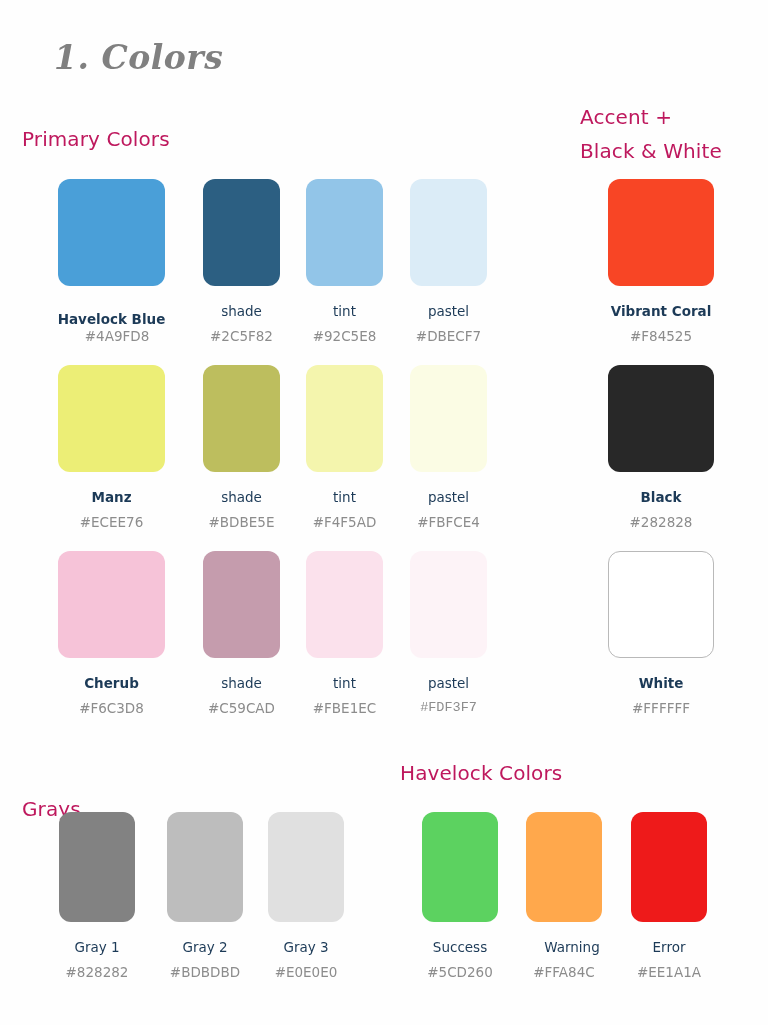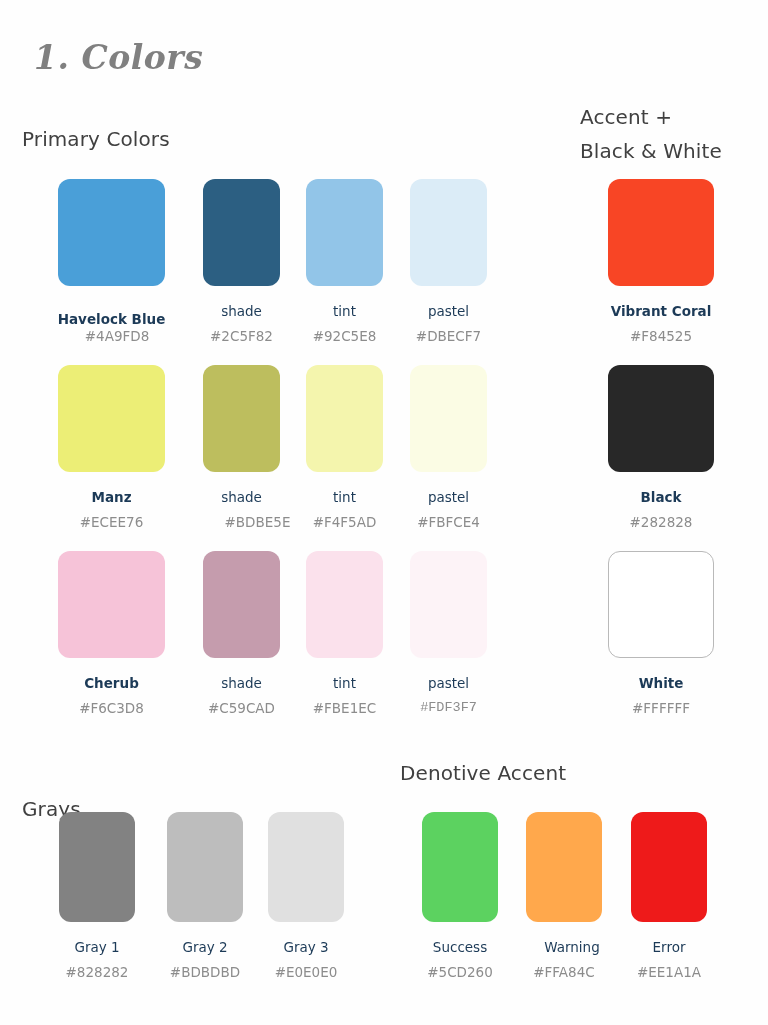--- a/index.html
+++ b/index.html
@@ -7,34 +7,34 @@
     width:768px;height:1025px;
     background:#FEFEFE;
     font-family:"DejaVu Sans", sans-serif;
     position:relative;
     overflow:hidden;
     -webkit-font-smoothing:antialiased;
   }
   .page{position:relative;width:768px;height:1025px;}
 
   .title{
-    position:absolute;left:34px;top:38px;
+    position:absolute;left:54px;top:38px;
     font-family:"DejaVu Serif", serif;
     font-weight:bold;font-style:italic;
     font-size:33px;letter-spacing:.5px;
     color:#808080;
     text-align:right;
   }
 
   .section-heading{
     position:absolute;
     font-family:"DejaVu Sans", sans-serif;
     font-weight:normal;
     font-size:20px;
-    color:#404040;
+    color:#be185d;
     letter-spacing:.1px;
     white-space:nowrap;
   }
   .heading-primary{left:22px;top:127px;text-align:center;}
   .heading-accent{left:580px;top:100px;line-height:34px;}
   .heading-grays{left:22px;top:761px;margin-top:36px;}
   .heading-denotive{left:400px;top:761px;}
 
   .swatch{
     position:absolute;
@@ -70,41 +70,41 @@
 
   <div class="section-heading heading-primary">Primary Colors</div>
 
   <div class="section-heading heading-accent">
     <div>Accent +</div>
     <div>Black &amp; White</div>
   </div>
 
   <div class="section-heading heading-grays">Grays</div>
 
-  <div class="section-heading heading-denotive">Denotive Accent</div>
+  <div class="section-heading heading-denotive">Havelock Colors</div>
 
   <div id="swatch-layer">
       <div class="swatch" style="left: 58px; top: 179px; width: 107px; height: 107px; background: rgb(74, 159, 216);"></div>
       <div class="lbl bold" style="left: 1.5px; top: 303px; width: 220px; margin-top: 8px;">Havelock Blue</div>
       <div class="hex" style="left: 7px; top: 328px; width: 220px;">#4A9FD8</div>
       <div class="swatch" style="left: 203px; top: 179px; width: 77px; height: 107px; background: rgb(44, 95, 130);"></div>
       <div class="lbl" style="left: 131.5px; top: 303px; width: 220px;">shade</div>
       <div class="hex" style="left: 131.5px; top: 328px; width: 220px;">#2C5F82</div>
       <div class="swatch" style="left: 306px; top: 179px; width: 77px; height: 107px; background: rgb(146, 197, 232);"></div>
       <div class="lbl" style="left: 234.5px; top: 303px; width: 220px;">tint</div>
       <div class="hex" style="left: 234.5px; top: 328px; width: 220px;">#92C5E8</div>
       <div class="swatch" style="left: 410px; top: 179px; width: 77px; height: 107px; background: rgb(219, 236, 247);"></div>
       <div class="lbl" style="left: 338.5px; top: 303px; width: 220px;">pastel</div>
       <div class="hex" style="left: 338.5px; top: 328px; width: 220px;">#DBECF7</div>
       <div class="swatch" style="left: 58px; top: 365px; width: 107px; height: 107px; background: rgb(236, 238, 118);"></div>
       <div class="lbl bold" style="left: 1.5px; top: 489px; width: 220px;">Manz</div>
       <div class="hex" style="left: 1.5px; top: 514px; width: 220px;">#ECEE76</div>
       <div class="swatch" style="left: 203px; top: 365px; width: 77px; height: 107px; background: rgb(189, 190, 94);"></div>
       <div class="lbl" style="left: 131.5px; top: 489px; width: 220px;">shade</div>
-      <div class="hex" style="left: 131.5px; top: 514px; width: 220px; padding-left: 16px;">#BDBE5E</div>
+      <div class="hex" style="left: 131.5px; top: 514px; width: 220px;">#BDBE5E</div>
       <div class="swatch" style="left: 306px; top: 365px; width: 77px; height: 107px; background: rgb(244, 245, 173);"></div>
       <div class="lbl" style="left: 234.5px; top: 489px; width: 220px;">tint</div>
       <div class="hex" style="left: 234.5px; top: 514px; width: 220px;">#F4F5AD</div>
       <div class="swatch" style="left: 410px; top: 365px; width: 77px; height: 107px; background: rgb(251, 252, 228);"></div>
       <div class="lbl" style="left: 338.5px; top: 489px; width: 220px;">pastel</div>
       <div class="hex" style="left: 338.5px; top: 514px; width: 220px;">#FBFCE4</div>
       <div class="swatch" style="left: 58px; top: 551px; width: 107px; height: 107px; background: rgb(246, 195, 216);"></div>
       <div class="lbl bold" style="left: 1.5px; top: 675px; width: 220px;">Cherub</div>
       <div class="hex" style="left: 1.5px; top: 700px; width: 220px;">#F6C3D8</div>
       <div class="swatch" style="left: 203px; top: 551px; width: 77px; height: 107px; background: rgb(197, 156, 173);"></div>

